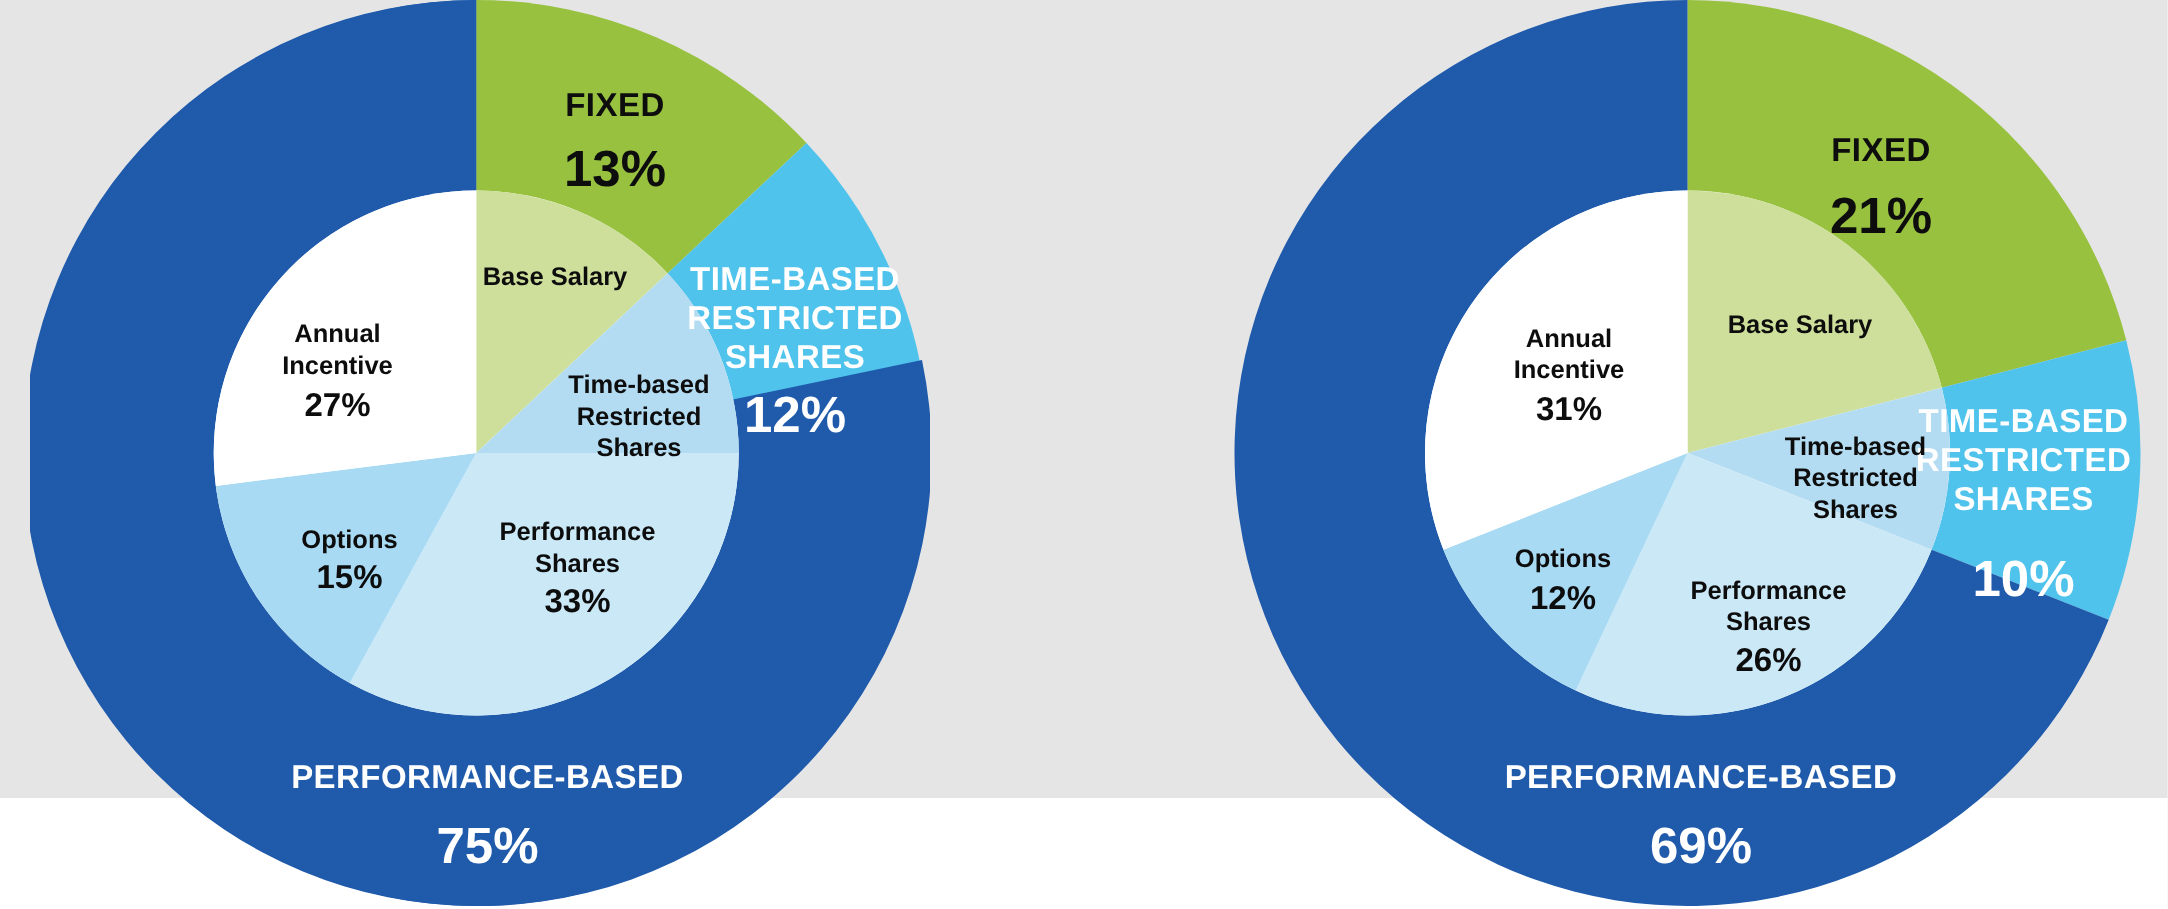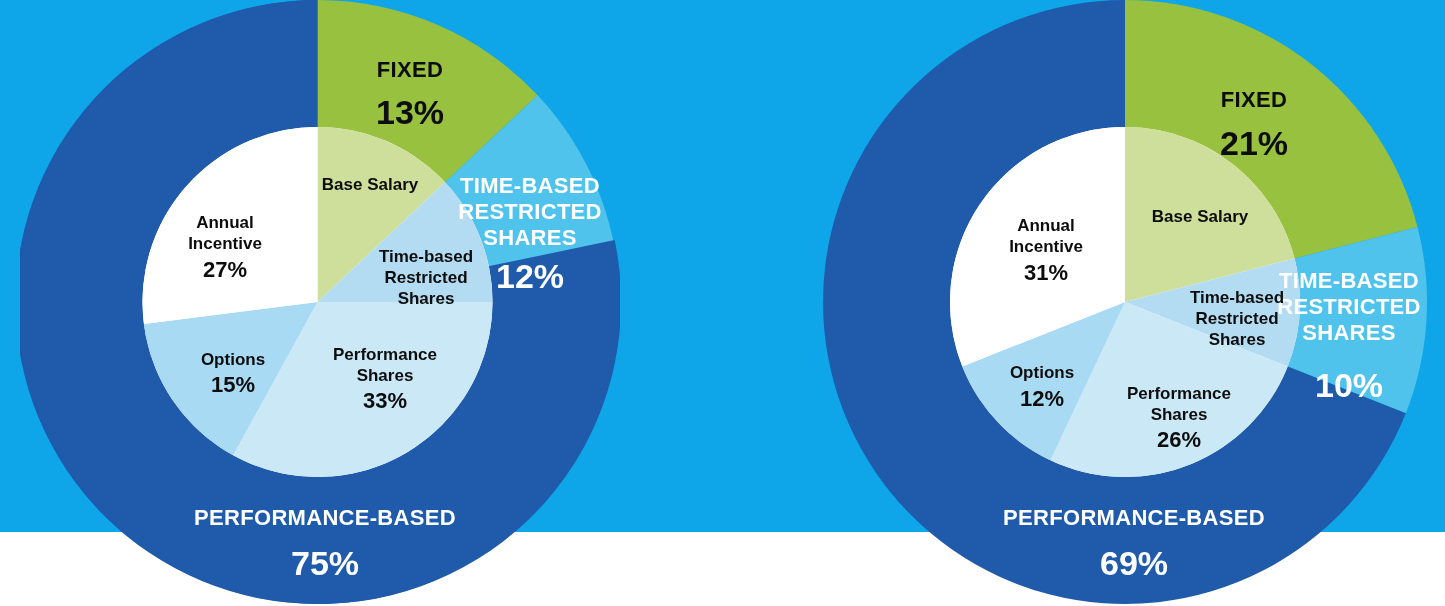--- a/index.html
+++ b/index.html
@@ -10,21 +10,21 @@
   body {
     width: 1445px;
     height: 606px;
     font-family: "Liberation Sans", sans-serif;
     overflow: hidden;
   }
   #canvas {
     position: relative;
     width: 1445px;
     height: 532px;
-    background: #0ea5e9;
+    background: #e5e5e5;
     text-align: center;
   }
   .chart-block {
     position: absolute;
     top: 0;
     height: 606px;
   }
   .chart-svg {
     display: block;
   }

